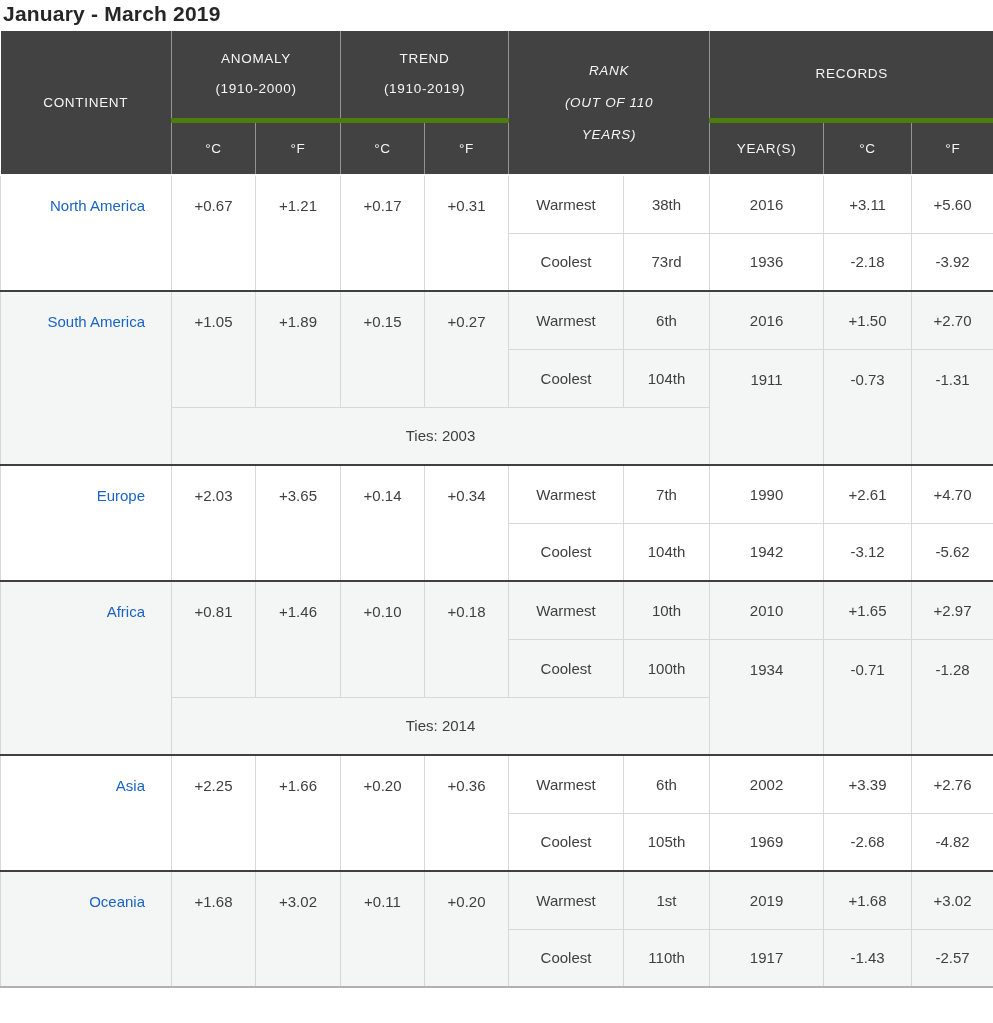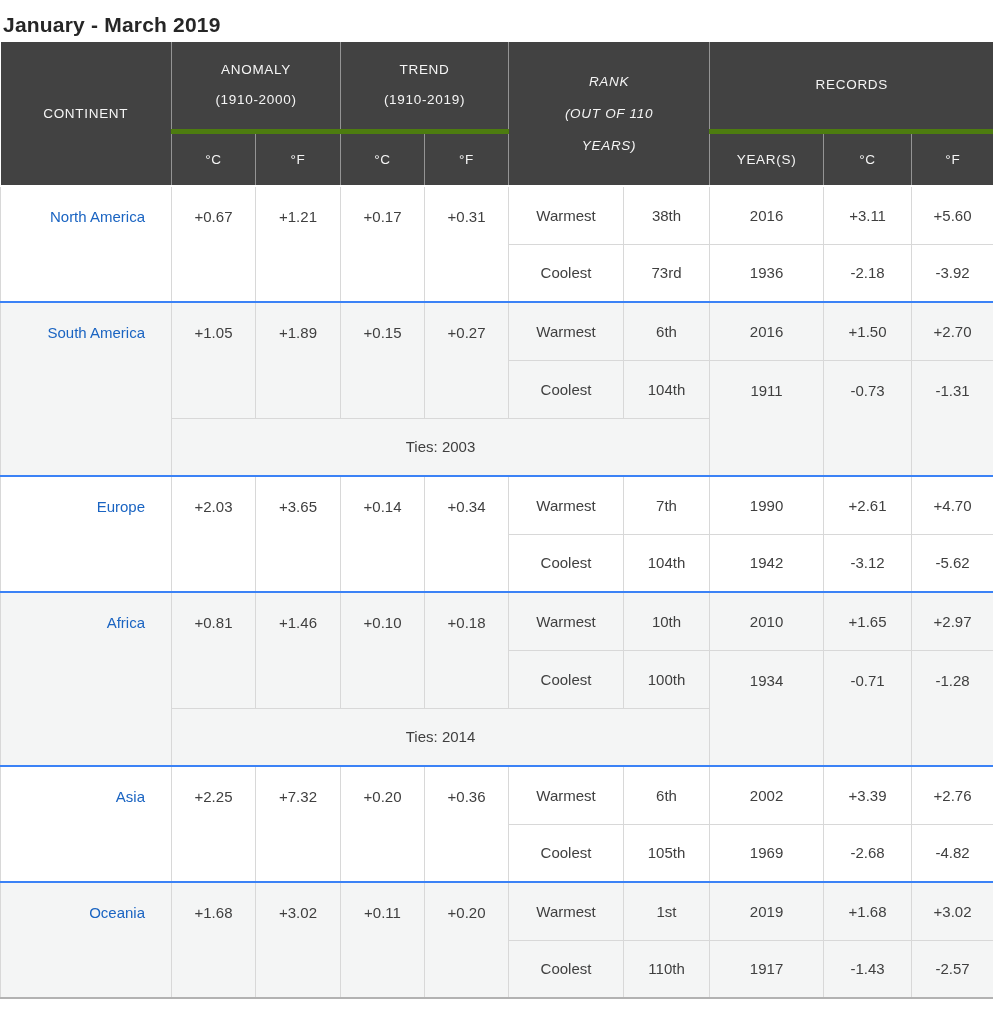--- a/index.html
+++ b/index.html
@@ -11,21 +11,21 @@
   .page {
     width: 993px;
     height: 1023px;
     background: #ffffff;
     overflow: hidden;
   }
   .title {
     font-size: 21px;
     font-weight: bold;
     color: #262626;
-    padding: 13px 0 5px 3px;
+    padding: 2px 0 5px 3px;
     letter-spacing: 0.2px;
   }
   table.climate {
     border-collapse: collapse;
     table-layout: fixed;
     width: 993px;
     border-bottom: 2px solid #b2b2b2;
   }
   
   thead th {
@@ -47,21 +47,21 @@
   
   tbody td {
     border: 1px solid #d8d8d8;
     color: #3f3f3f;
     font-size: 15px;
     text-align: center;
     vertical-align: middle;
     padding: 0;
   }
   tbody tr { height: 58px; }
-  tbody + tbody { border-top: 2px solid #3b82f6; }
+  tbody + tbody { border-top: 2px solid #404040; }
   tbody.stripe td { background: #f4f5f5; }
   td.top {
     vertical-align: top;
     padding-top: 21px;
   }
   td.cont {
     text-align: right;
     padding-right: 26px;
   }
   .clink {
@@ -207,21 +207,21 @@
           <td class="top" rowspan="2">-1.28</td>
         </tr>
         <tr>
           <td class="ties" colspan="6">Ties: 2014</td>
         </tr>
       </tbody>
       <tbody>
         <tr>
           <td class="cont top" rowspan="2"><span class="clink">Asia</span></td>
           <td class="top" rowspan="2">+2.25</td>
-          <td class="top" rowspan="2">+7.32</td>
+          <td class="top" rowspan="2">+1.66</td>
           <td class="top" rowspan="2">+0.20</td>
           <td class="top" rowspan="2">+0.36</td>
           <td>Warmest</td>
           <td>6th</td>
           <td>2002</td>
           <td>+3.39</td>
           <td>+2.76</td>
         </tr>
         <tr>
           <td>Coolest</td>

